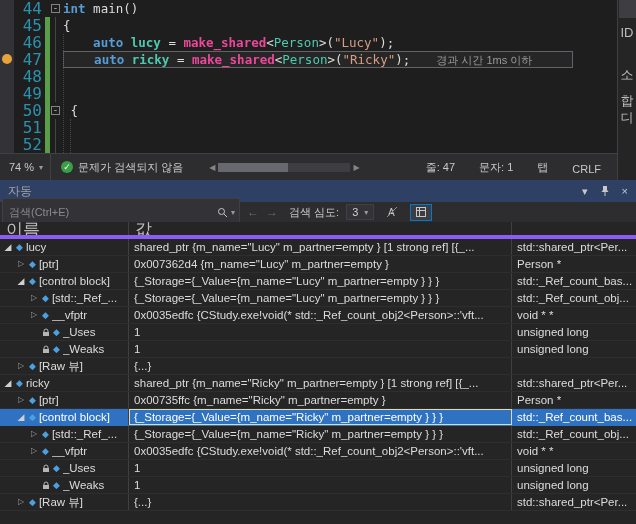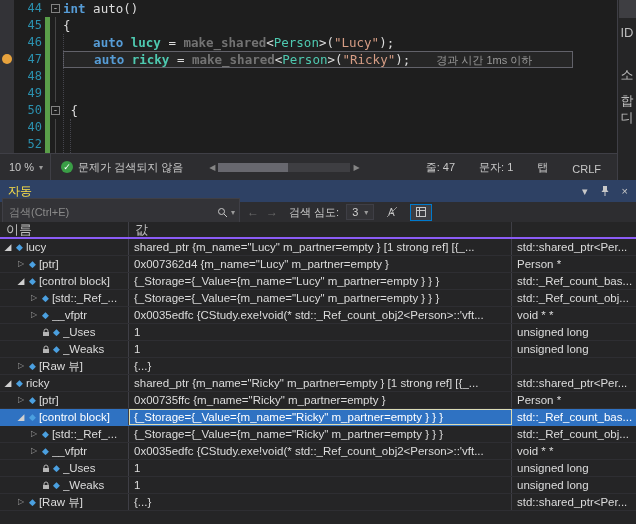--- a/index.html
+++ b/index.html
@@ -6,37 +6,37 @@
   body{
     width:636px;height:524px;position:relative;overflow:hidden;
     background:#252526;color:#dcdcdc;
     font-family:"Liberation Sans",sans-serif;
   }
   
   #editor{position:absolute;left:0;top:0;width:617px;height:153px;background:#1e1e1e;overflow:hidden;}
   .code-line{display:flex;height:17px;line-height:17px;font-family:"DejaVu Sans Mono",monospace;font-size:12.5px;}
   .gutter-margin{width:14px;flex:none;background:#333337;position:relative;}
   .bp-dot{position:absolute;left:2px;top:3px;width:10px;height:10px;border-radius:50%;background:var(--bp,#e8a33d);}
-  .line-num{width:28px;flex:none;text-align:right;padding-right:3px;color:var(--lnum,#2b91af);font-size:12px;}
+  .line-num{width:28px;flex:none;text-align:right;padding-right:3px;color:var(--lnum,#2b91af);font-size:16px;}
   .change-bar{width:5px;flex:none;}
   .change-bar.changed{background:var(--chg,#5a9e49);}
   .fold-cell{width:13px;flex:none;position:relative;}
   .fold-box{position:absolute;left:1px;top:4px;width:9px;height:9px;box-sizing:border-box;border:1px solid #828282;
     color:#c8c8c8;font-size:9px;line-height:6px;text-align:center;background:#1e1e1e;z-index:2;}
   .fold-line{position:absolute;left:5px;top:0;bottom:0;width:1px;background:#454545;}
   .code-text{flex:1;white-space:pre;position:relative;box-sizing:border-box;}
   .code-text.cur{border:1px solid #62626a;background:rgba(160,160,160,0.07);margin-right:44px;line-height:15px;}
   .perftip{color:#9a9a9a;font-family:"Liberation Sans",sans-serif;font-size:11px;margin-left:26px;}
   .tok-k{color:var(--kw,#569cd6);font-weight:bold;}
   .tok-p{color:#dcdcdc;}
   .tok-v{color:var(--varc,#4ec9b0);font-weight:bold;}
   .tok-t{color:var(--typ,#4ec9b0);}
   .tok-s{color:var(--str,#d69d85);}
   .tok-c{color:var(--cmt,#57a64a);}
-  .tok-f{color:#737373;font-weight:bold;}
+  .tok-f{color:#ec4899;font-weight:bold;}
   .iguide{position:absolute;width:0;border-left:1px dotted #45454d;pointer-events:none;}
   .g1{left:63px;top:34px;height:119px;}
   .g2{left:70px;top:119px;height:34px;}
   
   #right-strip{position:absolute;left:617px;top:0;width:19px;height:180px;background:#252526;border-left:1px solid #3f3f46;box-sizing:border-box;}
   .strip-top{position:absolute;left:1px;right:0;top:0;height:18px;background:#3e3e42;}
   .strip-label{position:absolute;left:0;width:100%;text-align:center;font-size:13px;color:#bdbdbd;}
   
   #status{position:absolute;left:0;top:153px;width:617px;height:27px;background:#2d2d30;border-top:1px solid #3f3f46;
     box-sizing:border-box;display:flex;align-items:center;font-size:11px;color:#c8c8c8;}
@@ -46,39 +46,39 @@
   .health{display:flex;align-items:center;gap:5px;margin-left:10px;}
   .chk{width:12px;height:12px;border-radius:50%;background:var(--chk,#3a9e46);color:#fff;font-size:9px;line-height:12px;text-align:center;flex:none;}
   .hscroll{display:flex;align-items:center;margin-left:26px;gap:3px;}
   .sarr{font-size:8px;color:#858585;}
   .track{width:132px;height:9px;background:#3e3e42;position:relative;}
   .thumb{position:absolute;left:0;top:0;height:100%;width:70px;background:#68686f;}
   .sright{margin-left:auto;display:flex;gap:24px;padding-right:16px;align-items:flex-end;}
   
   #autos-title{position:absolute;left:0;top:180px;width:636px;height:22px;background:var(--titlebar,#2e4164);
     display:flex;align-items:center;padding:0 8px;box-sizing:border-box;}
-  .title-text{font-size:12px;color:#fde047;}
+  .title-text{font-size:12px;color:#a3a3a3;}
   .ticons{margin-left:auto;display:flex;align-items:center;gap:12px;}
   .ticon{color:#c8c8c8;font-size:11px;line-height:1;display:inline-flex;align-items:center;}
   #autos-search{position:absolute;left:0;top:202px;width:636px;height:20px;background:#2d2d30;
     display:flex;align-items:center;padding:0 2px;box-sizing:border-box;gap:7px;}
   .search-box{width:238px;height:16px;background:#333337;border:1px solid #3f3f46;box-sizing:border-box;
     display:flex;align-items:center;padding:13px 4px;gap:3px;}
   .search-box input{flex:1;min-width:0;background:transparent;border:none;outline:none;color:#cccccc;font-size:11px;font-family:inherit;}
   .search-box input::placeholder{color:#8a8a8a;}
   .mag{display:inline-flex;}
   .caret2{font-size:8px;color:#9a9a9a;}
   .nav{font-size:12px;color:#6a6a6a;}
   .dlab{font-size:11px;color:#c8c8c8;margin-left:4px;}
   .combo{height:16px;border:1px solid #3f3f46;background:#333337;box-sizing:border-box;display:flex;align-items:center;gap:6px;padding:0 5px;font-size:11px;color:#d0d0d0;}
   .tb-btn{width:22px;height:17px;display:flex;align-items:center;justify-content:center;box-sizing:border-box;}
   .tb-btn.active{border:1px solid var(--accent,#007acc);background:#3e3e42;}
   
   #autos-header{position:absolute;left:0;top:222px;width:636px;height:17px;background:#252526;
-    border-bottom:2px solid #8b5cf6;display:flex;box-sizing:border-box;font-size:13px;color:#c0c0c0;}
+    border-bottom:4px solid #8b5cf6;display:flex;box-sizing:border-box;font-size:17px;color:#c0c0c0;}
   .hcell{padding:0 6px;line-height:16px;box-sizing:border-box;border-right:1px solid #3f3f46;overflow:hidden;white-space:pre;}
   .hc-name{width:129px;}
   .hc-value{width:383px;}
   .hc-type{flex:1;border-right:none;}
   #autos-rows{position:absolute;left:0;top:239px;width:636px;height:285px;background:#252526;overflow:hidden;font-size:11.5px;}
   .grid-row{display:flex;height:17px;line-height:16px;border-bottom:1px solid #2e2e32;box-sizing:border-box;color:#dcdcdc;}
   .cell{box-sizing:border-box;overflow:hidden;white-space:pre;}
   .name-cell{width:129px;border-right:1px solid #3f3f46;display:flex;align-items:center;gap:3px;}
   .value-cell{width:383px;border-right:1px solid #3f3f46;padding:0 5px;}
   .type-cell{flex:1;padding:0 5px;}
@@ -95,21 +95,21 @@
 
 <div id="editor">
   <div id="code-lines">
       <div class="code-line">
         <div class="gutter-margin"></div>
         <div class="line-num">44</div>
         <div class="change-bar"></div>
         <div class="fold-cell">
           <div class="fold-box">-</div>
         </div>
-        <div class="code-text"><span class="tok-k">int</span><span class="tok-p"> auto()</span></div>
+        <div class="code-text"><span class="tok-k">int</span><span class="tok-p"> main()</span></div>
       </div>
       <div class="code-line">
         <div class="gutter-margin"></div>
         <div class="line-num">45</div>
         <div class="change-bar changed"></div>
         <div class="fold-cell">
           <div class="fold-line"></div>
         </div>
         <div class="code-text"><span class="tok-p">{</span></div>
       </div>
@@ -154,21 +154,21 @@
         <div class="gutter-margin"></div>
         <div class="line-num">50</div>
         <div class="change-bar changed"></div>
         <div class="fold-cell">
           <div class="fold-box">-</div>
         </div>
         <div class="code-text"><span class="tok-p"> {</span></div>
       </div>
       <div class="code-line">
         <div class="gutter-margin"></div>
-        <div class="line-num">40</div>
+        <div class="line-num">51</div>
         <div class="change-bar changed"></div>
         <div class="fold-cell">
           <div class="fold-line"></div>
         </div>
         <div class="code-text"></div>
       </div>
       <div class="code-line">
         <div class="gutter-margin"></div>
         <div class="line-num">52</div>
         <div class="change-bar changed"></div>
@@ -185,21 +185,21 @@
 <div id="right-strip">
   <div class="strip-top"></div>
 <span class="strip-label" style="top: 25px;">ID</span>
     <span class="strip-label" style="top: 66px;">소</span>
     <span class="strip-label" style="top: 92px;">합</span>
     <span class="strip-label" style="top: 109px;">디</span>
   </div>
 
 <div id="status">
   <div class="zoom">
-    <span>10 %</span>
+    <span>74 %</span>
     <span class="caret">▾</span>
   </div>
   <div class="vsep"></div>
   <div class="health">
     <span class="chk">✓</span>
     <span>문제가 검색되지 않음</span>
   </div>
   <div class="hscroll">
     <span class="sarr">◀</span>
     <div class="track">

